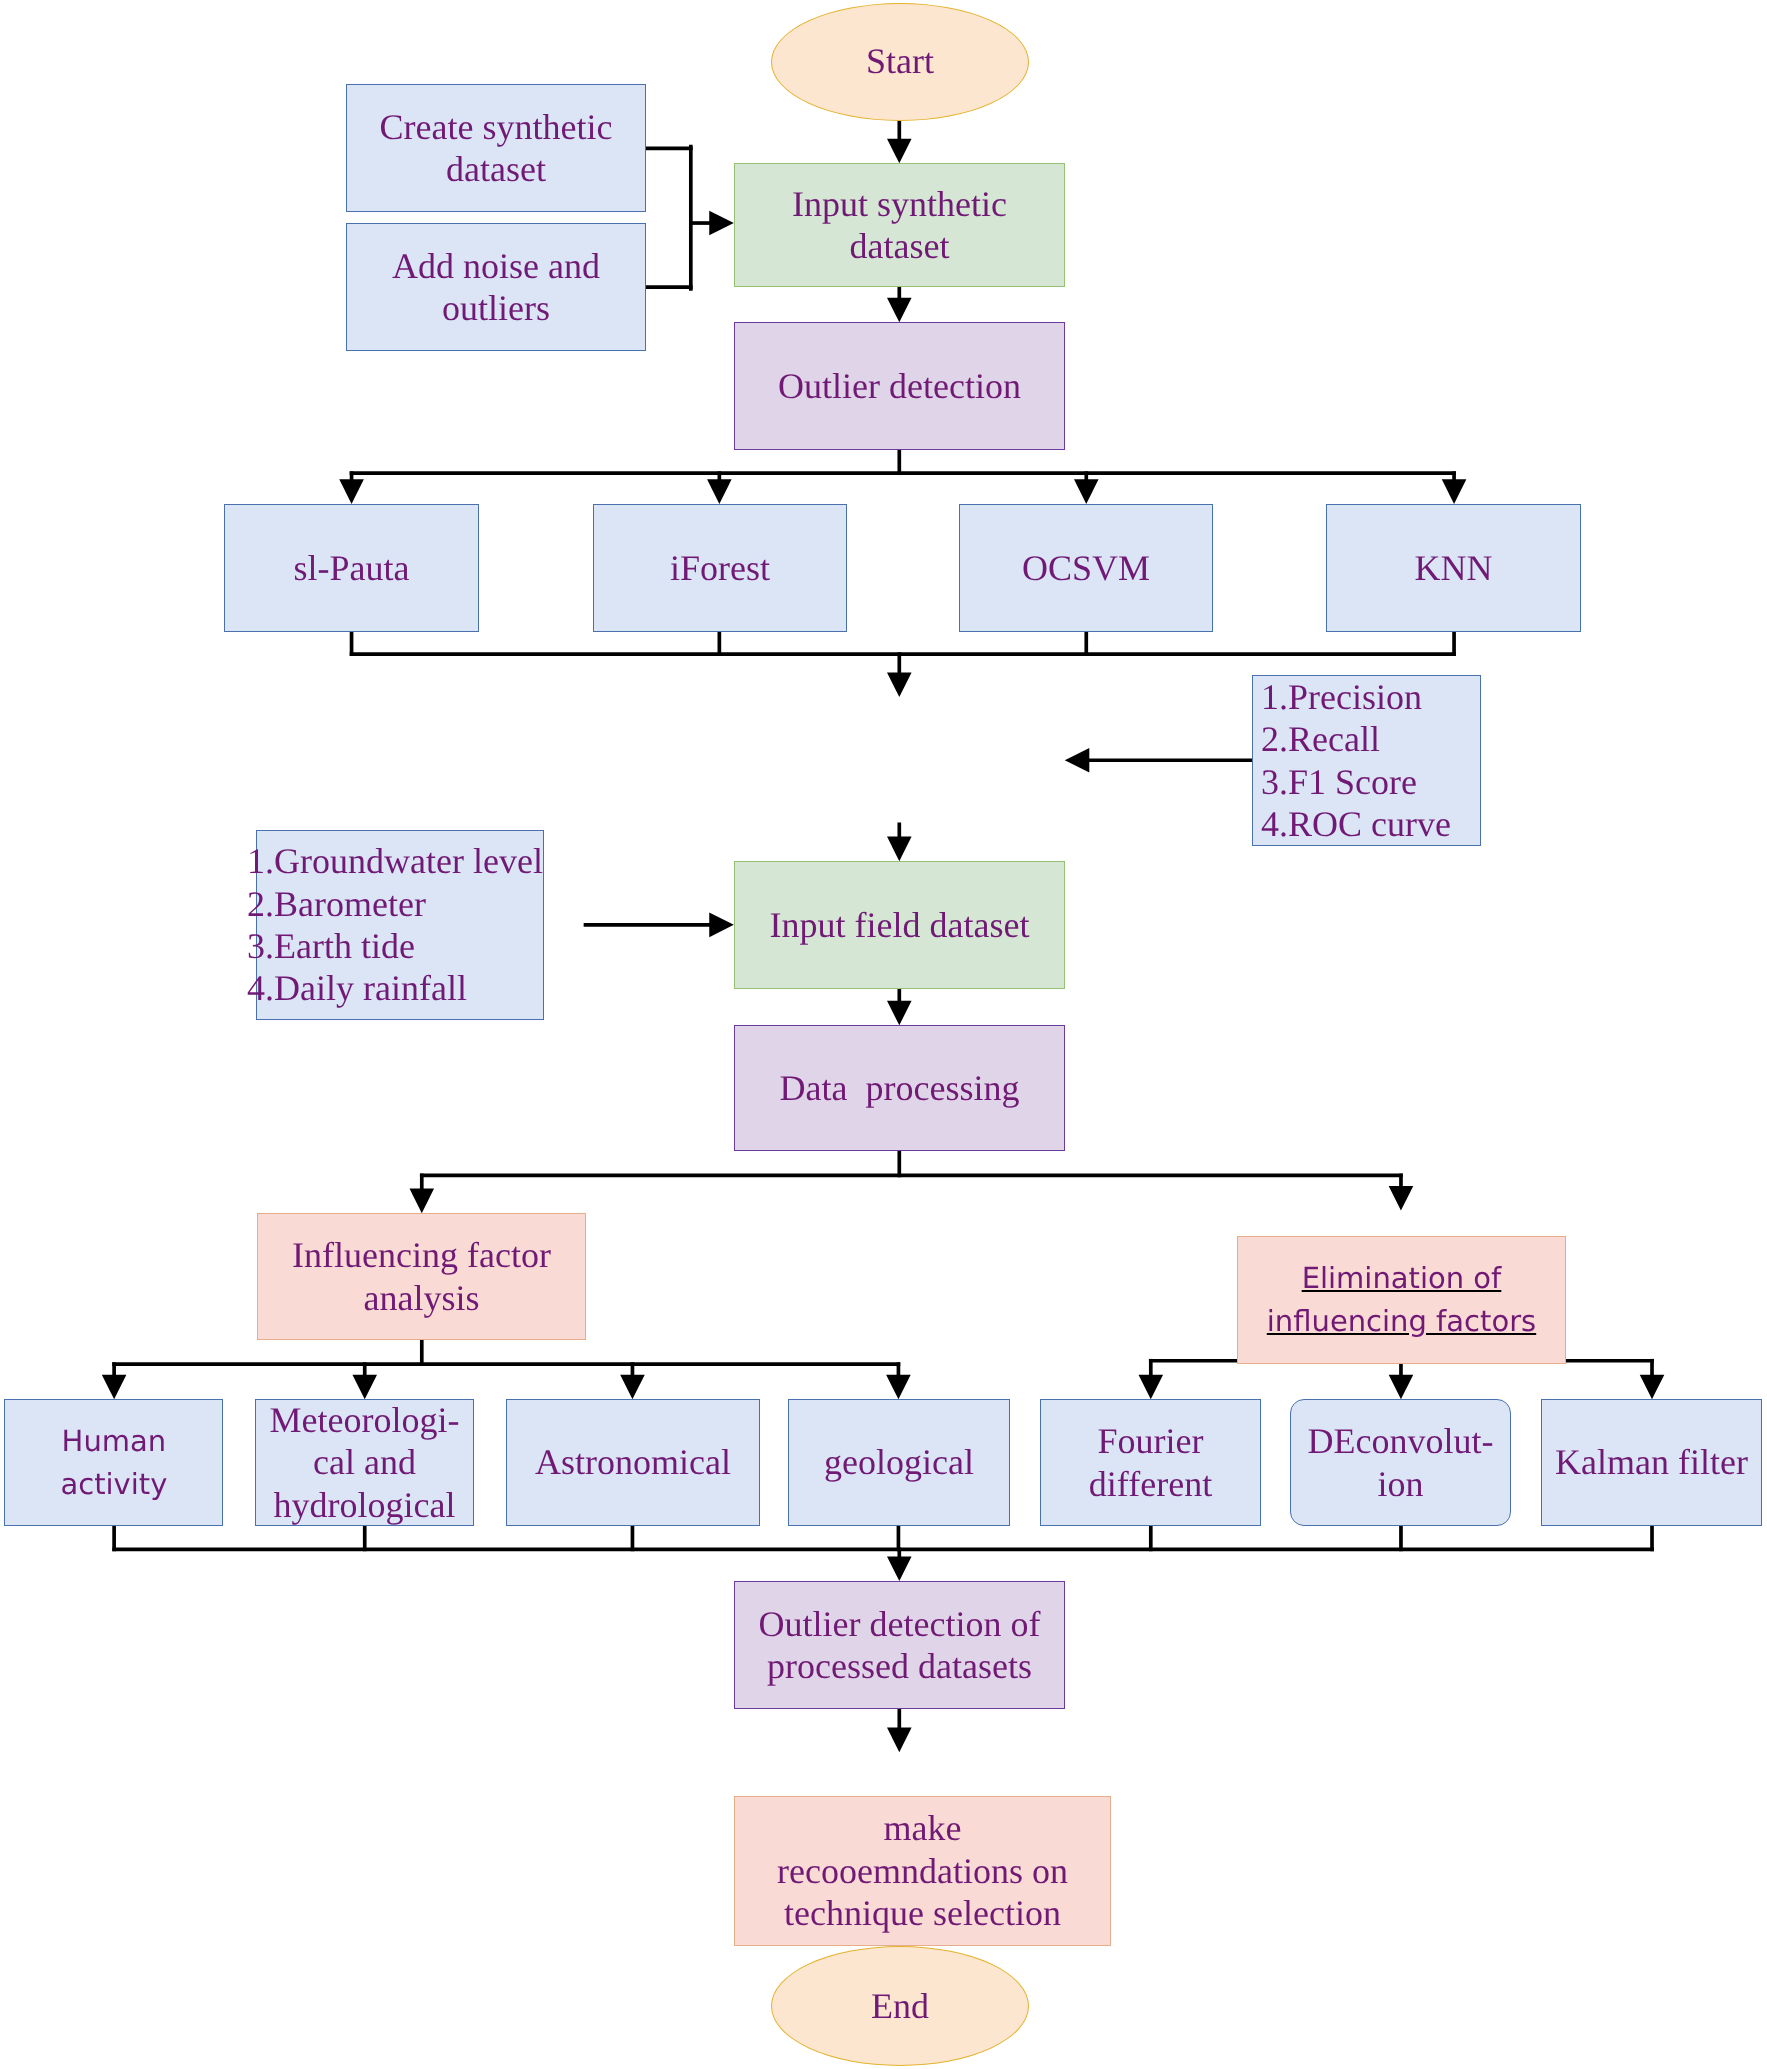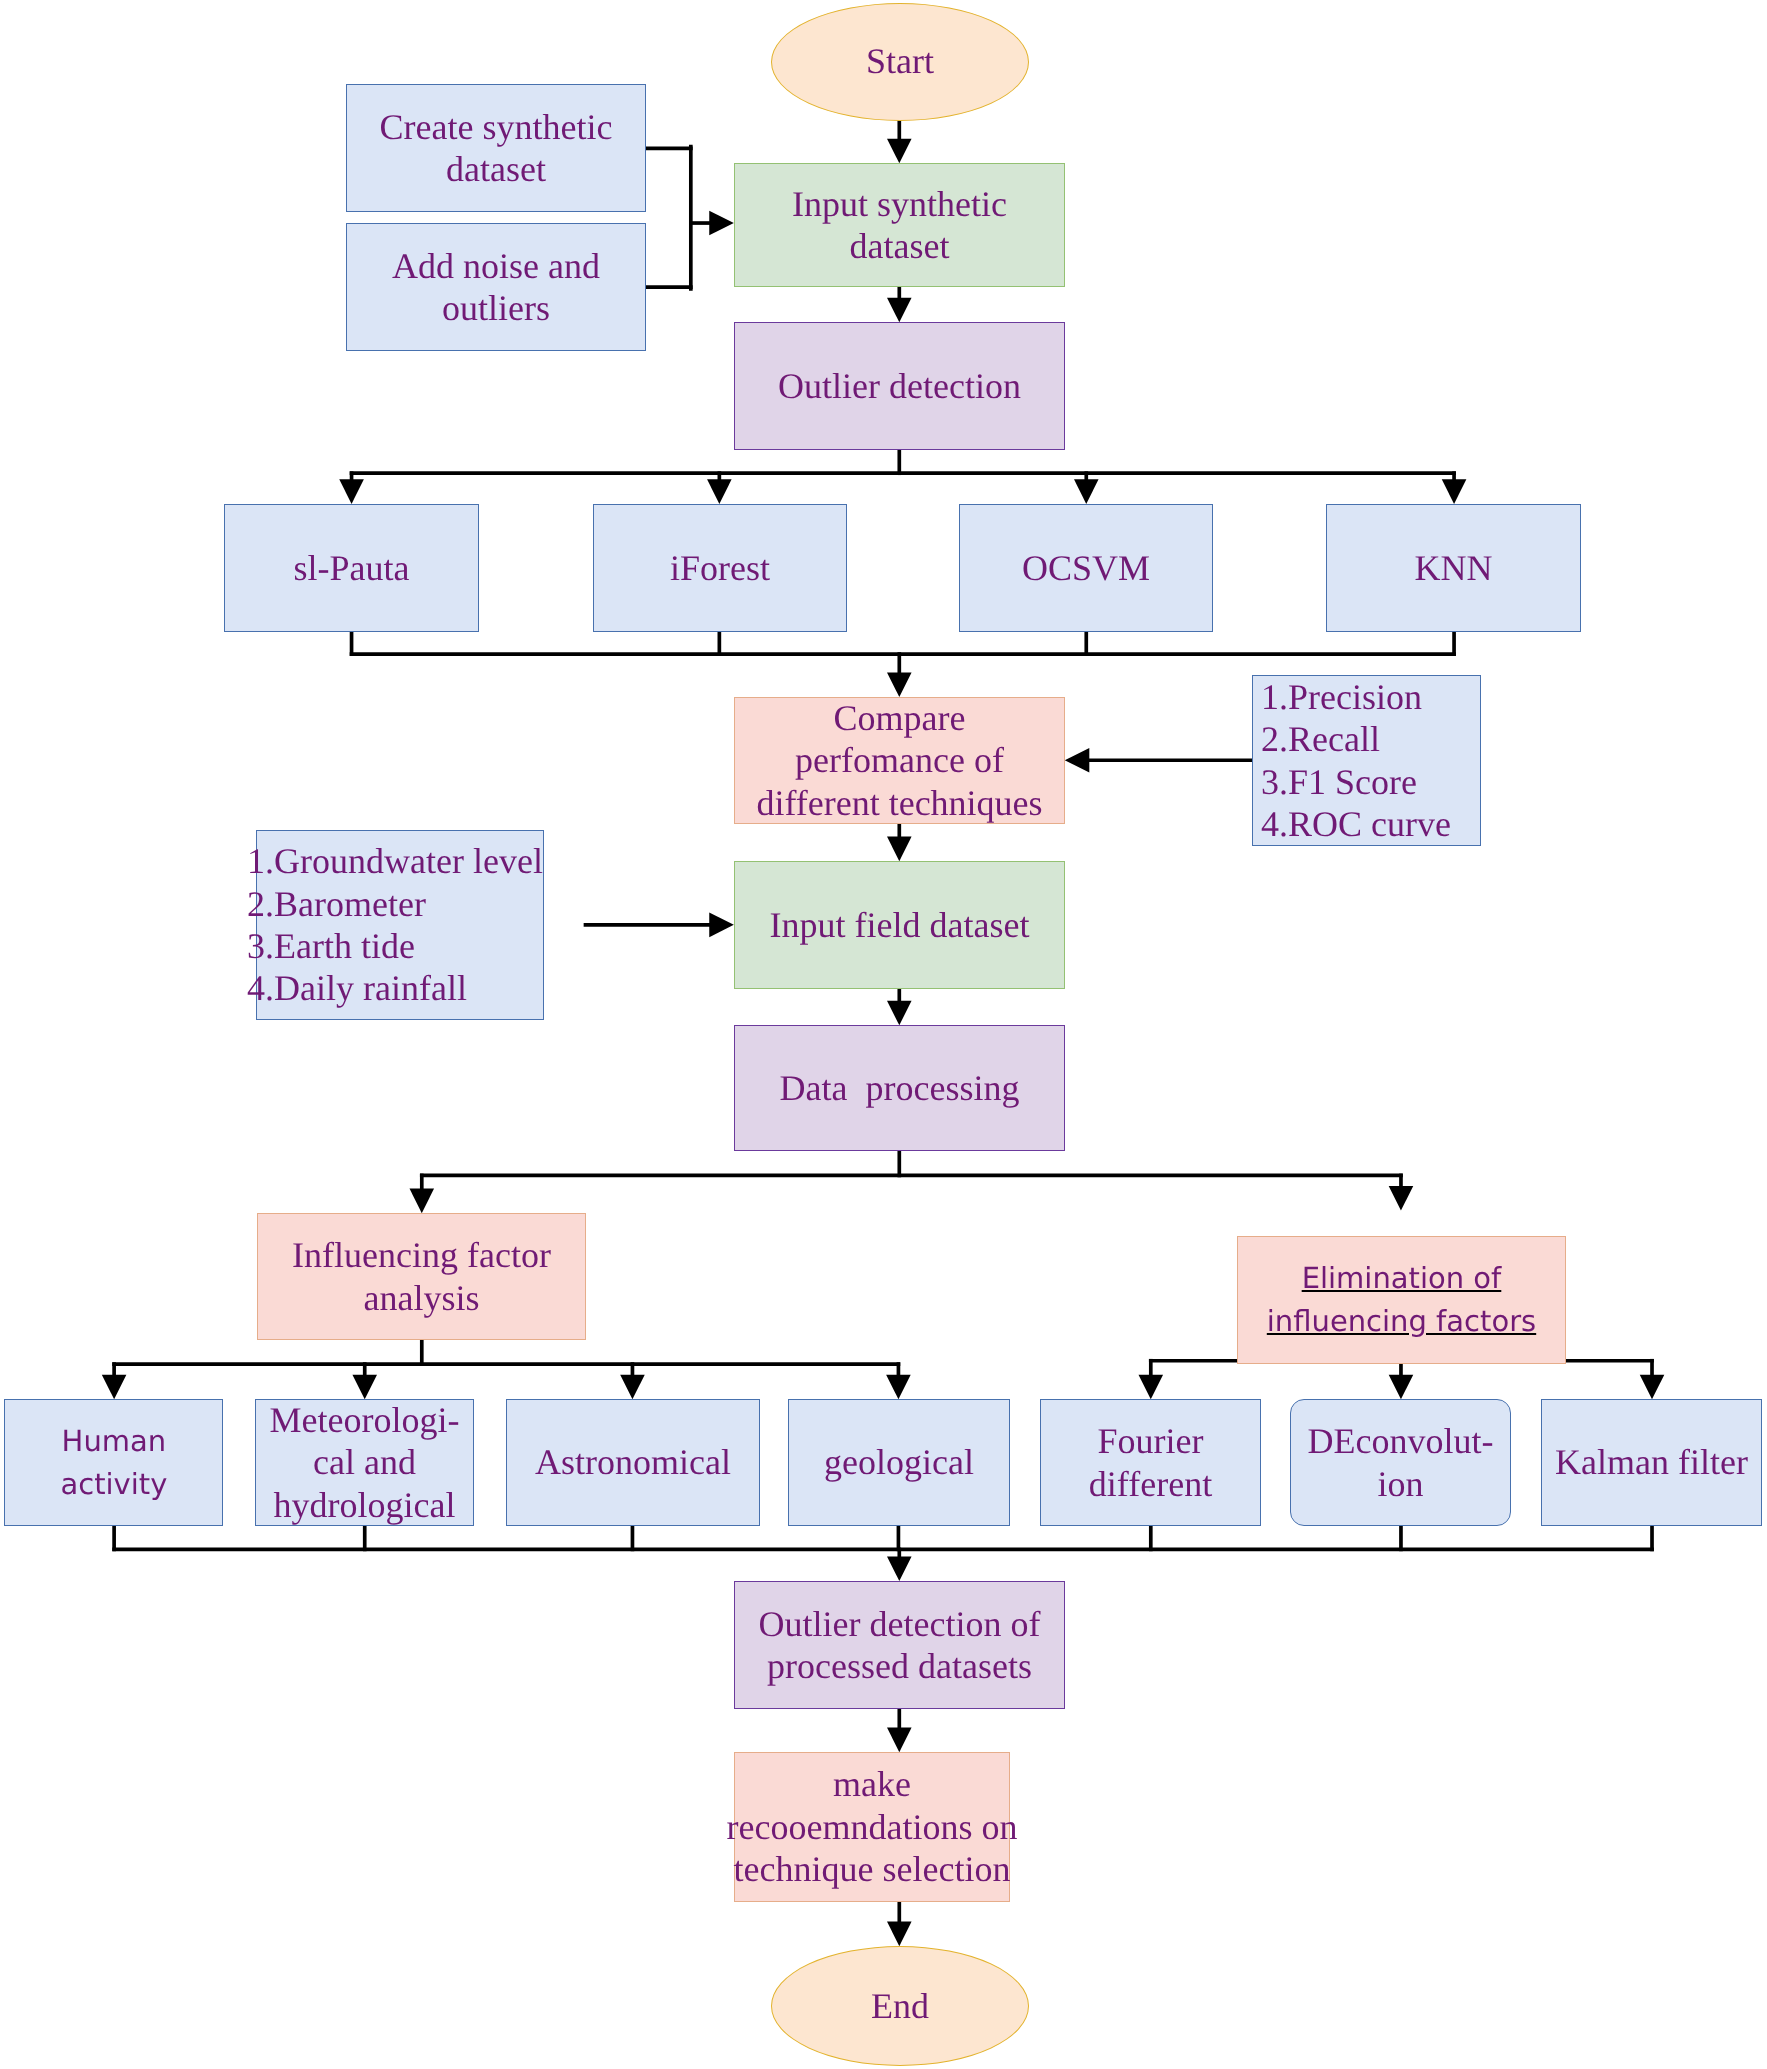--- a/index.html
+++ b/index.html
@@ -120,23 +120,20 @@
     </div>
   <div class="node n-blue" style="left:593px;top:504px;width:254px;height:128px;">
       <div class="lbl ta-center f-serif" style="font-size:36px;line-height:1.18;"><span class="ln">iForest</span></div>
     </div>
   <div class="node n-blue" style="left:959px;top:504px;width:254px;height:128px;">
       <div class="lbl ta-center f-serif" style="font-size:36px;line-height:1.18;"><span class="ln">OCSVM</span></div>
     </div>
   <div class="node n-blue" style="left:1326px;top:504px;width:255px;height:128px;">
       <div class="lbl ta-center f-serif" style="font-size:36px;line-height:1.18;"><span class="ln">KNN</span></div>
     </div>
-  <div class="node n-pink" style="left:734px;top:697px;width:331px;height:127px;">
-      <div class="lbl ta-center f-serif" style="font-size:36px;line-height:1.18;"><span class="ln">Compare</span><span class="ln">perfomance of</span><span class="ln">different techniques</span></div>
-    </div>
   <div class="node n-blue" style="left:1252px;top:675px;width:229px;height:171px;justify-content:flex-start;">
       <div class="lbl ta-left f-serif" style="font-size:36px;line-height:1.18;padding-left:8px;"><span class="ln">1.Precision</span><span class="ln">2.Recall</span><span class="ln">3.F1 Score</span><span class="ln">4.ROC curve</span></div>
     </div>
   <div class="node n-blue" style="left:256px;top:830px;width:288px;height:190px;justify-content:flex-end;">
       <div class="lbl ta-left f-serif" style="font-size:36px;line-height:1.18;padding-left:11.4px;"><span class="ln">1.Groundwater level</span><span class="ln">2.Barometer</span><span class="ln">3.Earth tide</span><span class="ln">4.Daily rainfall</span></div>
     </div>
   <div class="node n-green" style="left:734px;top:861px;width:331px;height:128px;">
       <div class="lbl ta-center f-serif" style="font-size:36px;line-height:1.18;"><span class="ln">Input field dataset</span></div>
     </div>
   <div class="node n-purple" style="left:734px;top:1025px;width:331px;height:126px;">
@@ -165,20 +162,20 @@
     </div>
   <div class="node n-blue" style="left:1290px;top:1399px;width:221px;height:127px;border-radius:14px;">
       <div class="lbl ta-center f-serif" style="font-size:36px;line-height:1.18;"><span class="ln">DEconvolut-</span><span class="ln">ion</span></div>
     </div>
   <div class="node n-blue" style="left:1541px;top:1399px;width:221px;height:127px;">
       <div class="lbl ta-center f-serif" style="font-size:36px;line-height:1.18;"><span class="ln">Kalman filter</span></div>
     </div>
   <div class="node n-purple" style="left:734px;top:1581px;width:331px;height:128px;">
       <div class="lbl ta-center f-serif" style="font-size:36px;line-height:1.18;"><span class="ln">Outlier detection of</span><span class="ln">processed datasets</span></div>
     </div>
-  <div class="node n-pink" style="left:734px;top:1752px;width:276px;height:150px;">
+  <div class="node n-pink" style="left:734px;top:1796px;width:377px;height:150px;">
       <div class="lbl ta-center f-serif" style="font-size:36px;line-height:1.18;"><span class="ln">make</span><span class="ln">recooemndations on</span><span class="ln">technique selection</span></div>
     </div>
   <div class="node n-orange ell" style="left:771px;top:1946px;width:258px;height:120px;">
       <div class="lbl ta-center f-serif" style="font-size:36px;line-height:1.18;"><span class="ln">End</span></div>
     </div>
 </div>
 
 
 </body></html>

